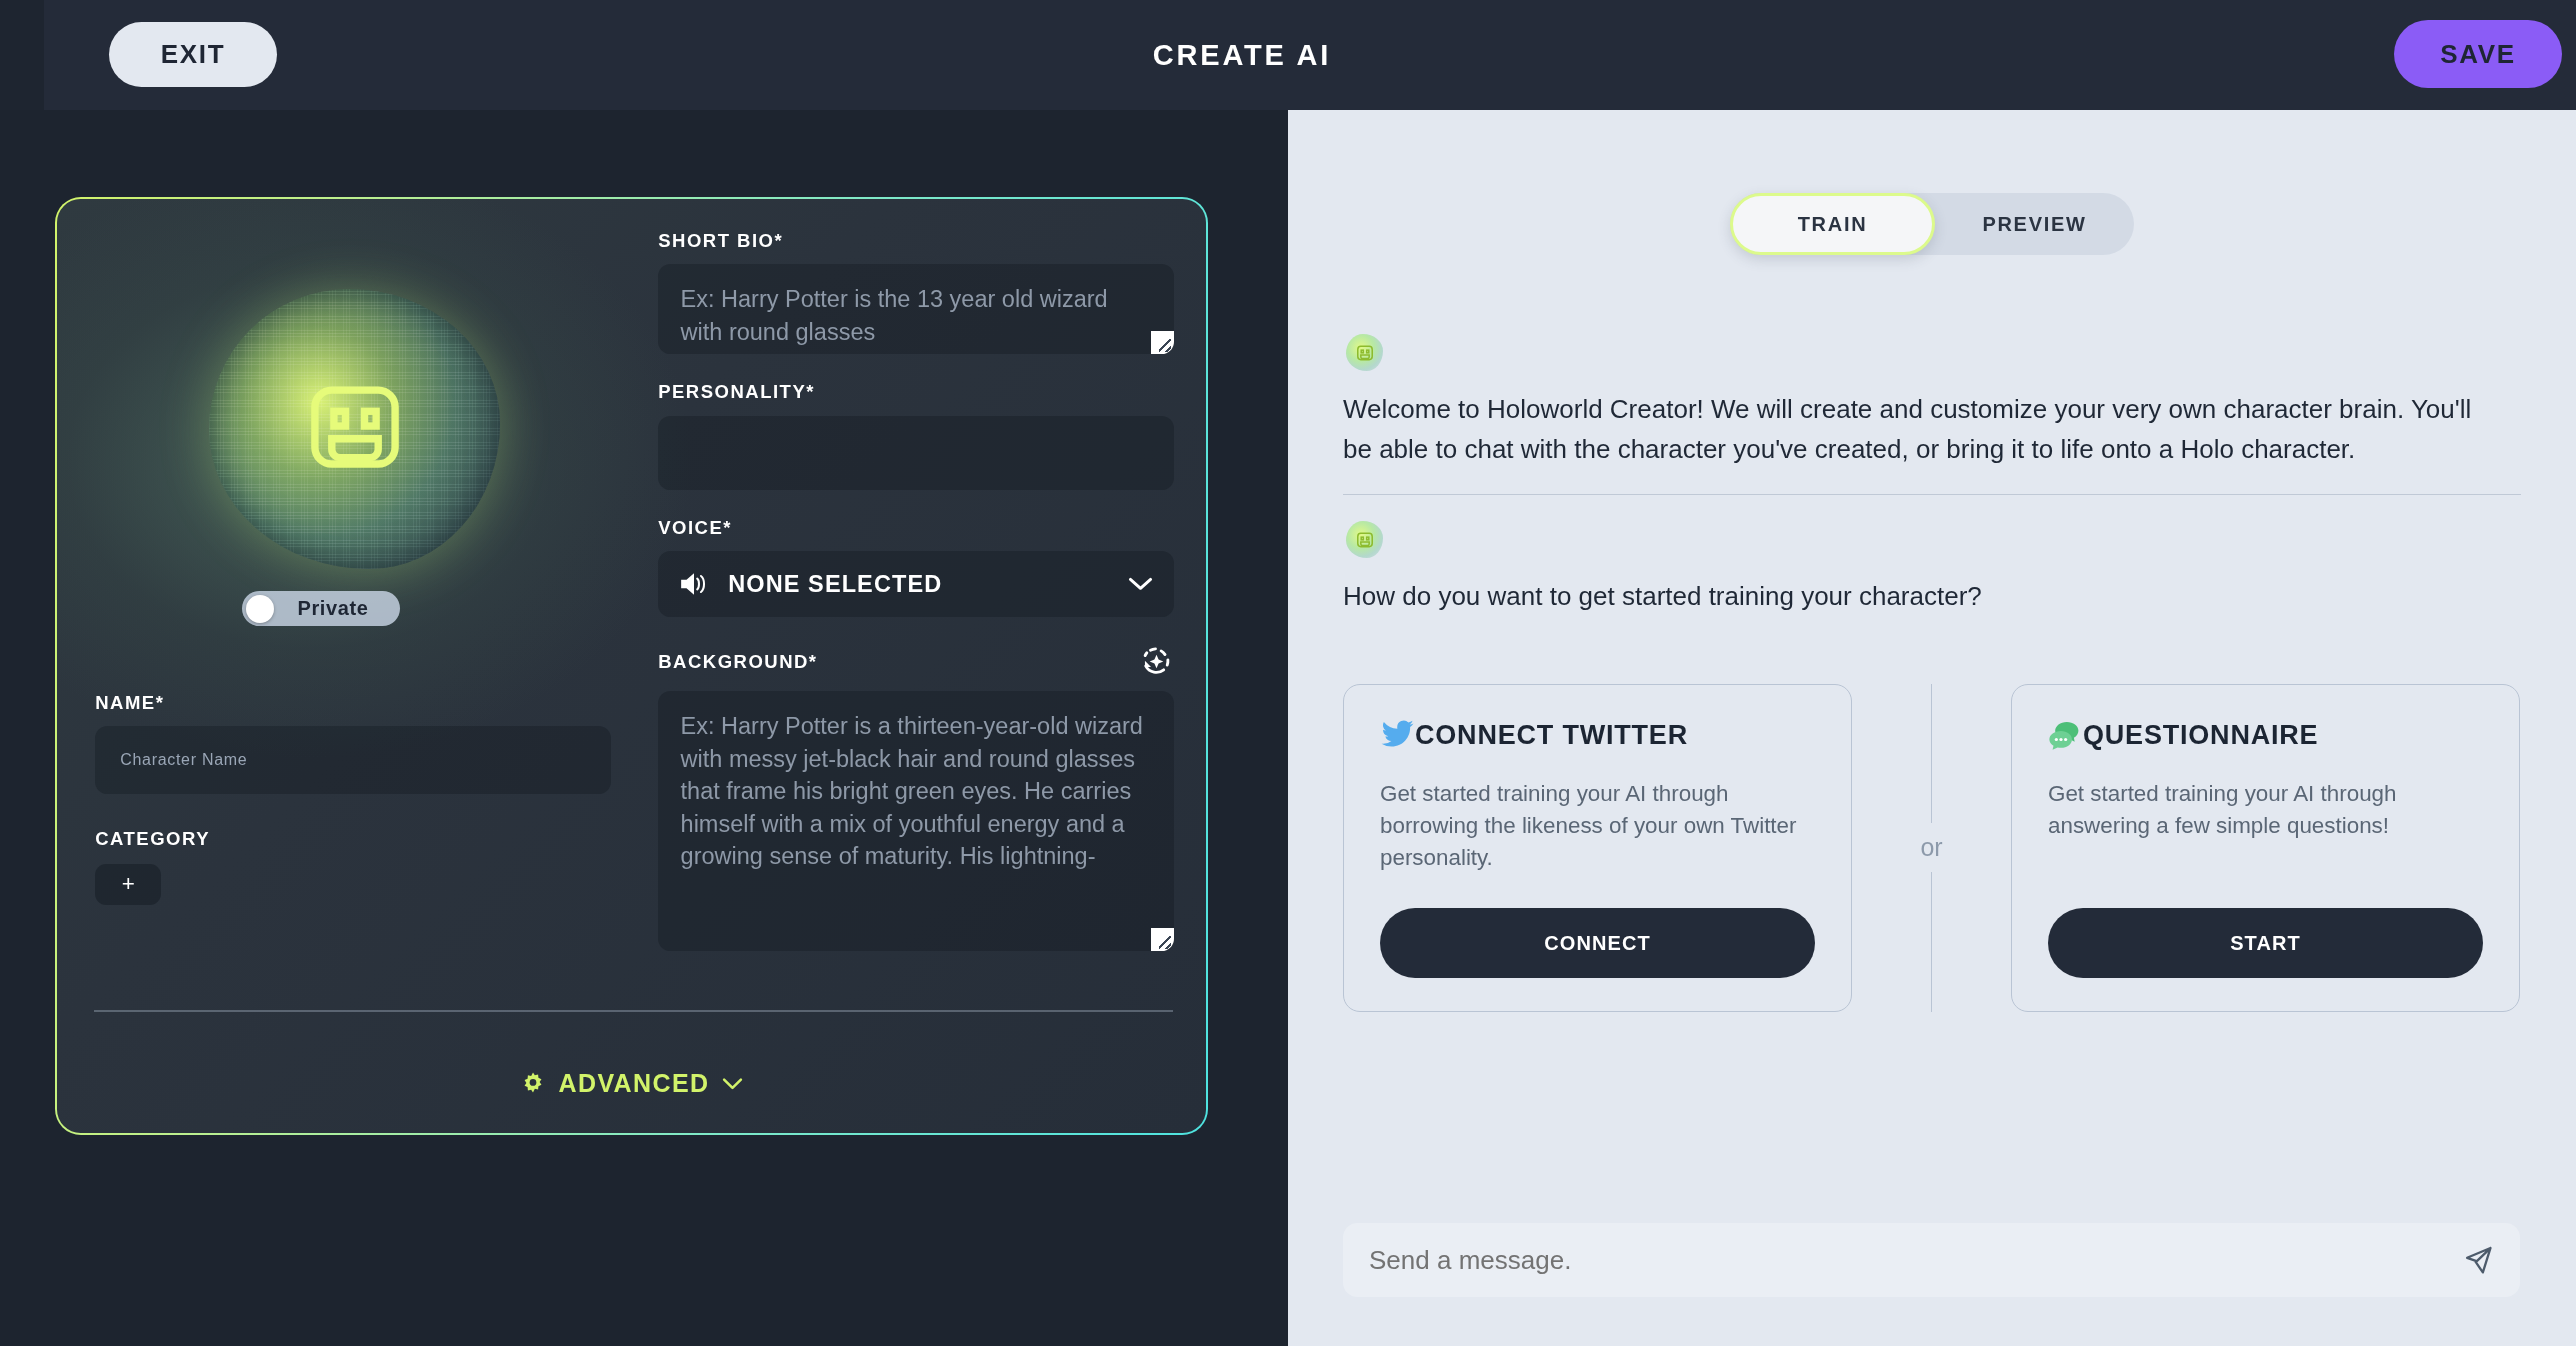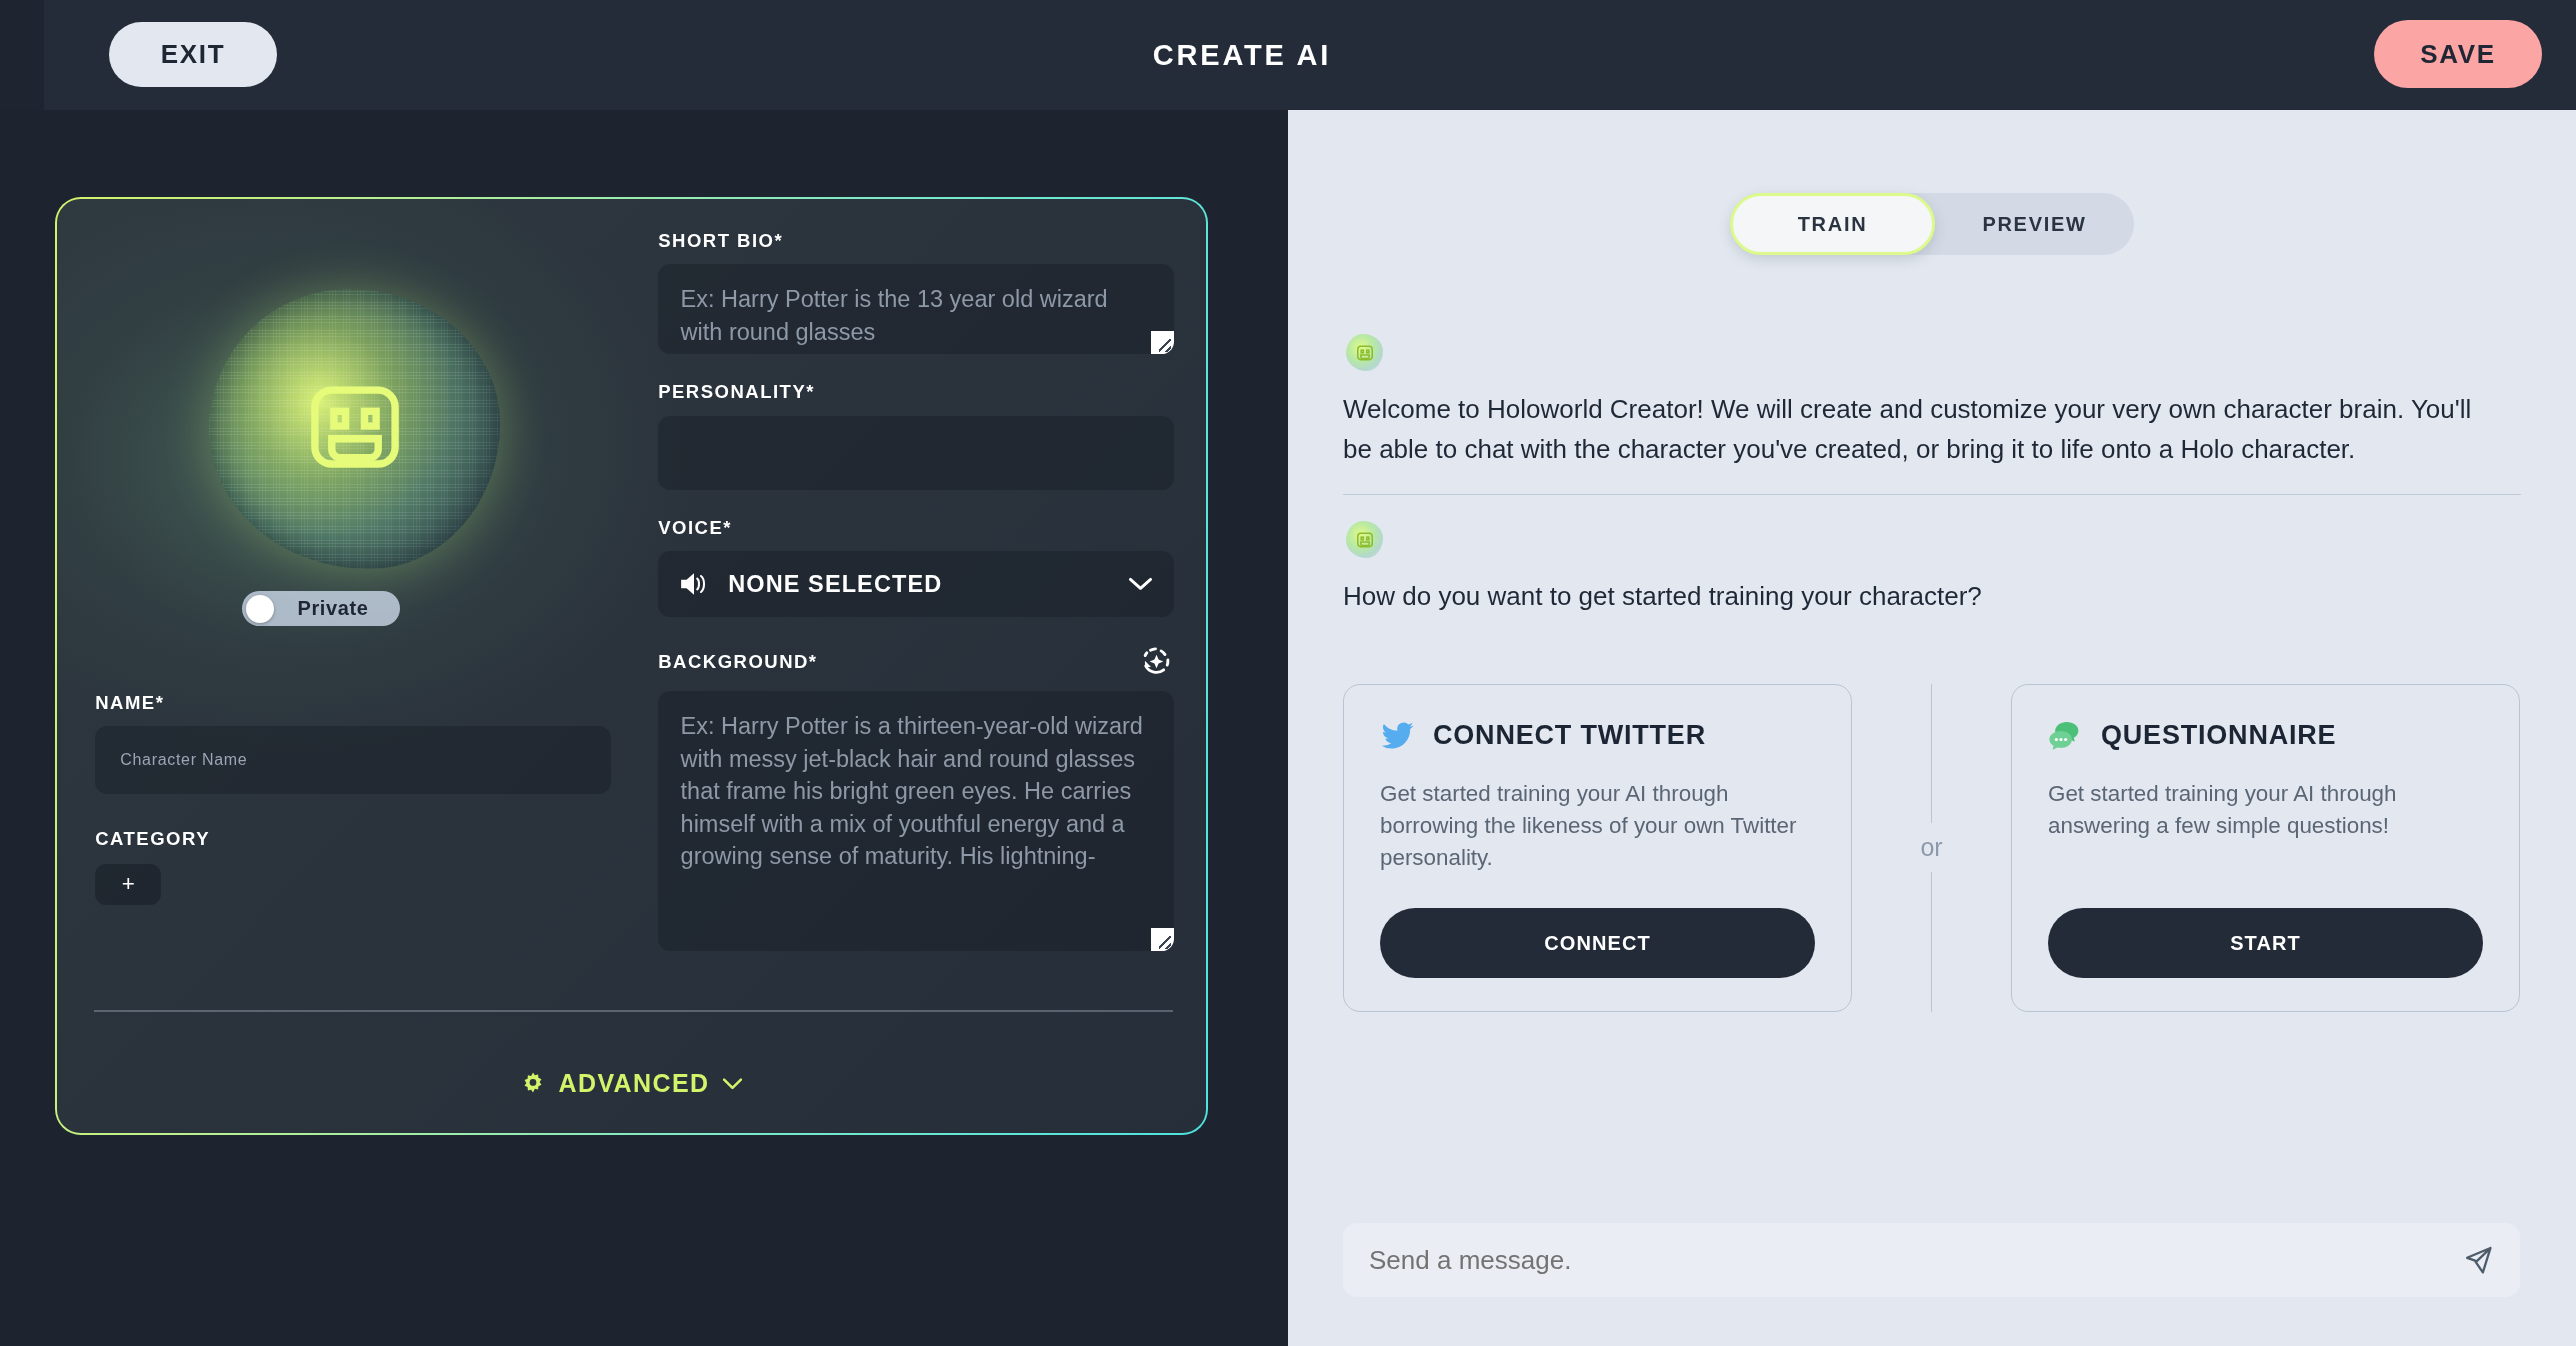--- a/index.html
+++ b/index.html
@@ -29,24 +29,24 @@
   }
   .header-title {
     position: absolute; left: 0; top: 0;
     width: 2576px; height: 110px;
     display: flex; align-items: center; justify-content: center;
     color: #ffffff; font-size: 29px; font-weight: 700; letter-spacing: 2.8px;
     padding-right: 0;
   }
   .header-title span { transform: translateX(-90px); }
   .save-btn {
-    position: absolute; right: 78px; top: 20px;
+    position: absolute; right: 58px; top: 20px;
     width: 168px; height: 68px;
     border-radius: 34px;
-    background: #fca5a5;
+    background: #8b5cf6;
     color: #1f2634;
     font-size: 26px; font-weight: 700; letter-spacing: 1.7px;
     display: flex; align-items: center; justify-content: center;
     cursor: pointer;
   }
 
   
   .left-panel {
     position: absolute; top: 110px; left: 0;
     width: 1288px; height: 1237px;
@@ -262,21 +262,21 @@
     display: flex; align-items: stretch; gap: 0;
   }
   .opt-card {
     width: 509px;
     border: 1.7px solid #b9c4d4;
     border-radius: 17px;
     padding: 35px 36px 32.5px 36px;
     display: flex; flex-direction: column;
     background: transparent;
   }
-  .opt-head { display: flex; align-items: flex-end; gap: 18px; }
+  .opt-head { display: flex; align-items: flex-start; }
   .opt-title { color: #1c2533; font-size: 27px; font-weight: 800; letter-spacing: 0.8px; }
   .opt-desc {
     margin-top: 27px;
     color: #5a6675; font-size: 22.4px; line-height: 1.42; font-weight: 400;
     flex: 1;
   }
   .opt-btn {
     margin-top: 35px;
     height: 70px;
     border-radius: 35px;

